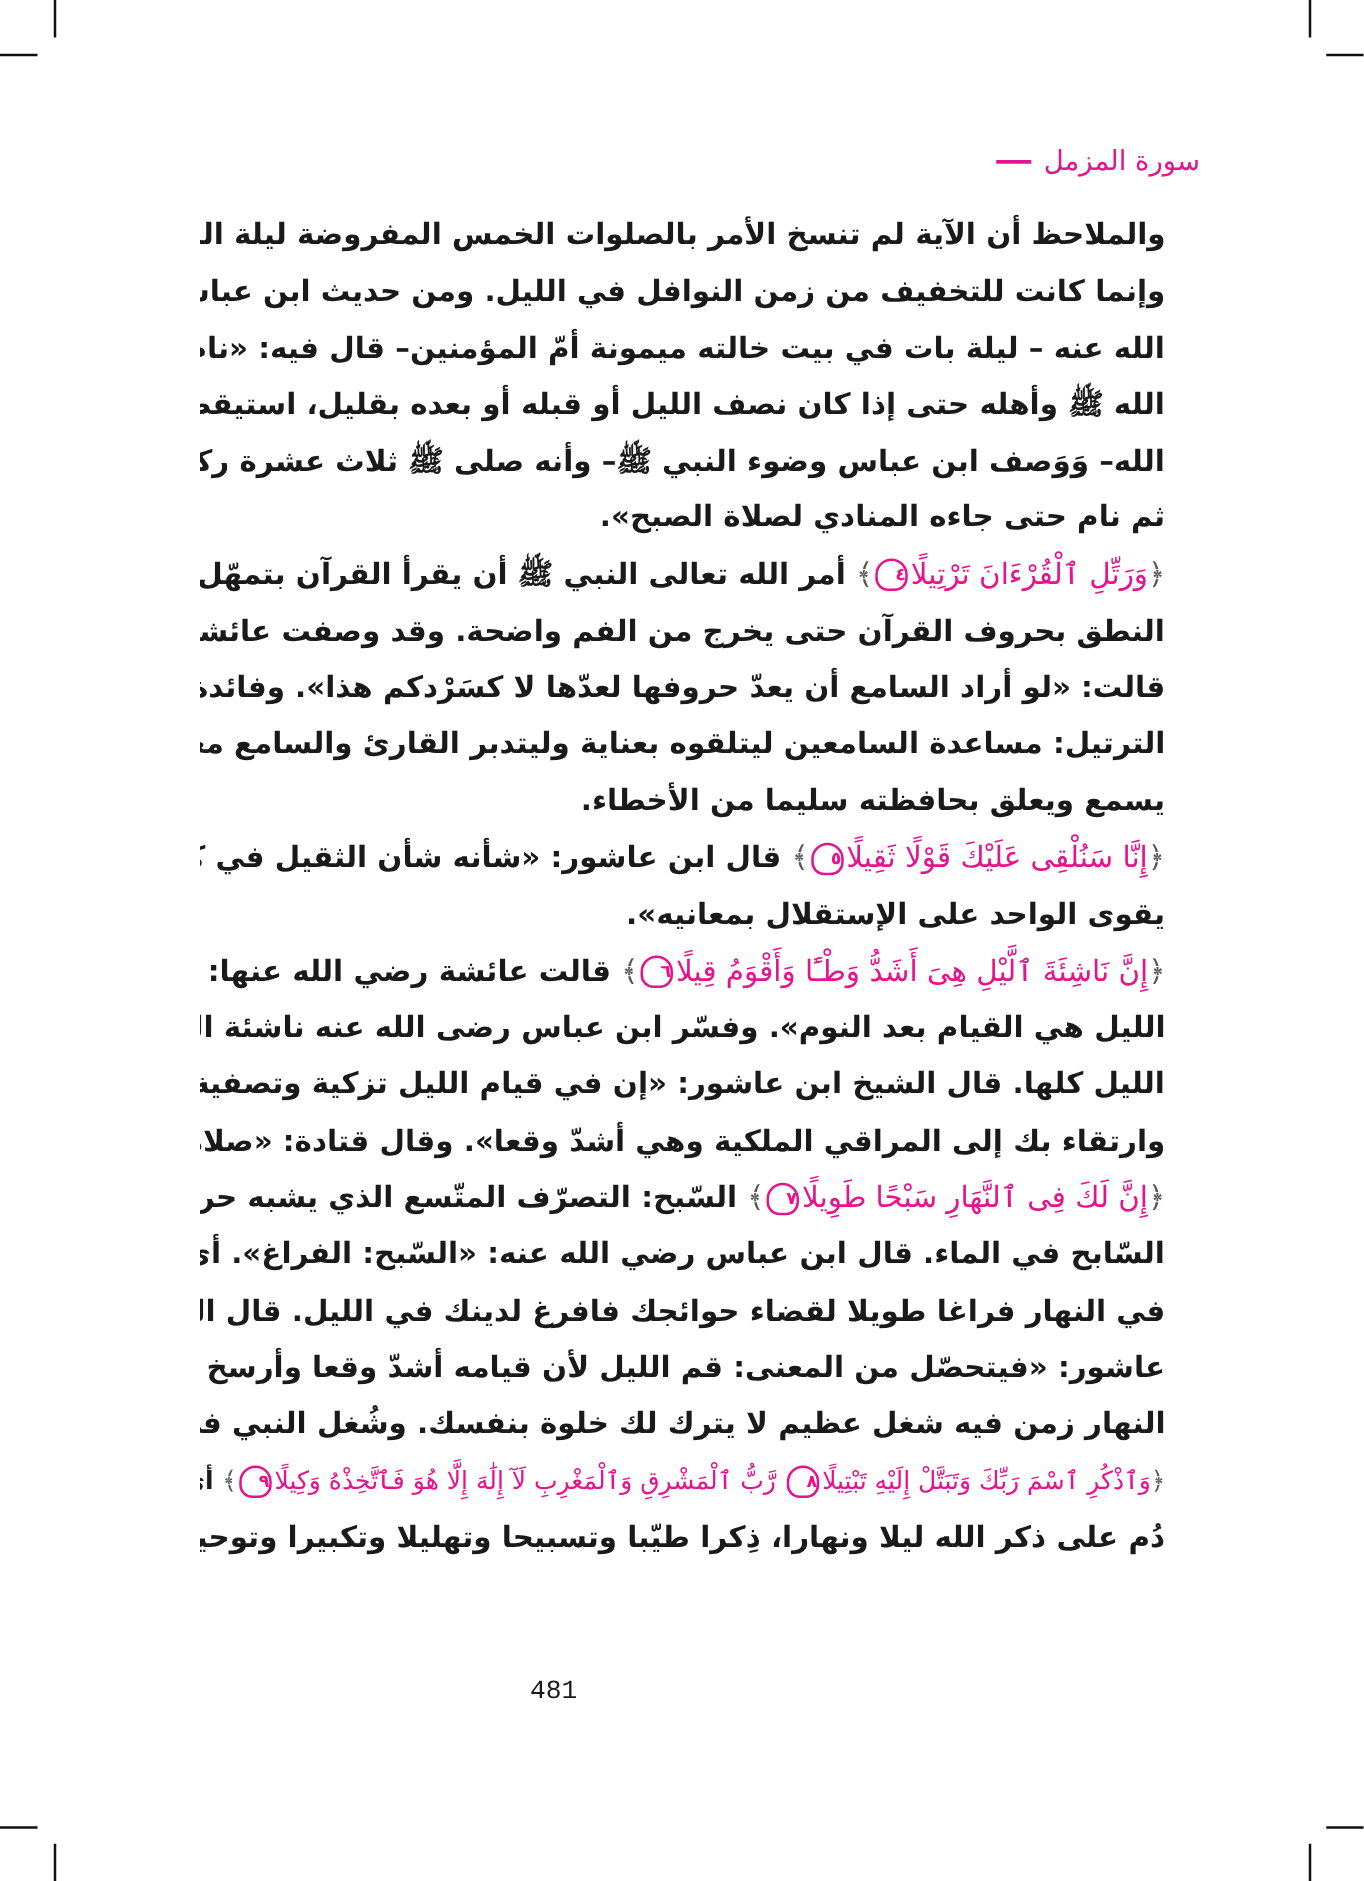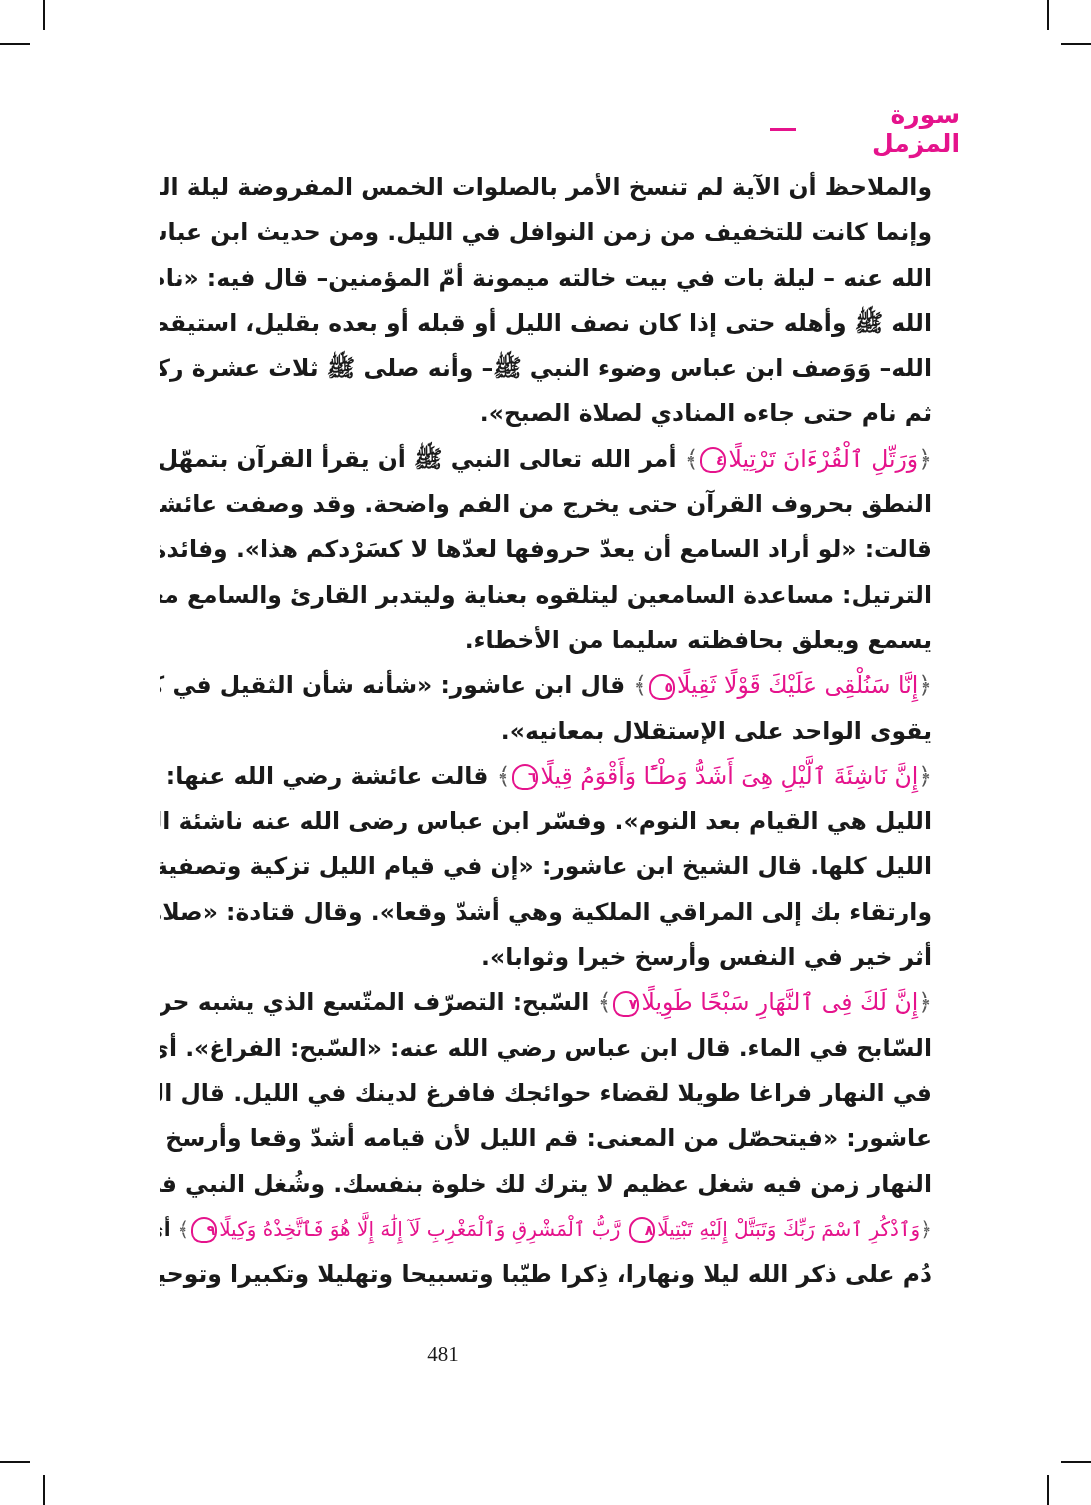--- a/index.html
+++ b/index.html
@@ -34,22 +34,22 @@
       gap: 10px;
     }
     .header-rule {
       width: 28px;
       height: 3px;
       background: #e5138c;
       display: inline-block;
     }
     .header-title {
       color: #e5138c;
-      font-size: 25px;
-      font-weight: bold;
+      font-size: 22px;
+      font-weight: normal;
       font-family: "DejaVu Sans", sans-serif;
     }
 
     .content {
       position: absolute;
       top: 165px;
       left: 160px;
       width: 772px;
       direction: rtl;
       text-align: justify;
@@ -91,21 +91,21 @@
       color: #555;
       font-weight: normal;
     }
 
     .page-number {
       position: absolute;
       top: 1342px;
       left: 0;
       width: 886px;
       text-align: center;
-      font-family: Liberation Serif, serif;
+      font-family: Liberation Mono, monospace;
       font-size: 21px;
       color: #1a1a1a;
     }
   </style>
 </head>
 <body>
 
 <div class="crop v" style="left:43px; top:0;"></div>
 <div class="crop h" style="left:0; top:43px;"></div>
 <div class="crop v" style="left:1047px; top:0;"></div>
@@ -151,21 +151,20 @@
   </div>
 
   <div>
     <span class="line">
       <span class="bracket">﴿</span><span class="verse">إِنَّ نَاشِئَةَ ٱلَّيْلِ هِىَ أَشَدُّ وَطْـًٔا وَأَقْوَمُ قِيلًا</span><span class="verse-num">٦</span><span class="bracket">﴾</span>
       <span>قالت عائشة رضي الله عنها: «إن ناشئة</span>
     </span>
     <span class="line">الليل هي القيام بعد النوم». وفسّر ابن عباس رضى الله عنه ناشئة الليل بصلاة</span>
     <span class="line">الليل كلها. قال الشيخ ابن عاشور: «إن في قيام الليل تزكية وتصفية لسرّك</span>
     <span class="line">وارتقاء بك إلى المراقي الملكية وهي أشدّ وقعا». وقال قتادة: «صلاة الليل أشدّ</span>
-    <span class="line last">أثر خير في النفس وأرسخ خيرا وثوابا».</span>
   </div>
 
   <div>
     <span class="line">
       <span class="bracket">﴿</span><span class="verse">إِنَّ لَكَ فِى ٱلنَّهَارِ سَبْحًا طَوِيلًا</span><span class="verse-num">٧</span><span class="bracket">﴾</span>
       <span>السّبح: التصرّف المتّسع الذي يشبه حركة</span>
     </span>
     <span class="line">السّابح في الماء. قال ابن عباس رضي الله عنه: «السّبح: الفراغ». أي إن لك</span>
     <span class="line">في النهار فراغا طويلا لقضاء حوائجك فافرغ لدينك في الليل. قال الشيخ ابن</span>
     <span class="line">عاشور: «فيتحصّل من المعنى: قم الليل لأن قيامه أشدّ وقعا وأرسخ قولا لأن</span>

